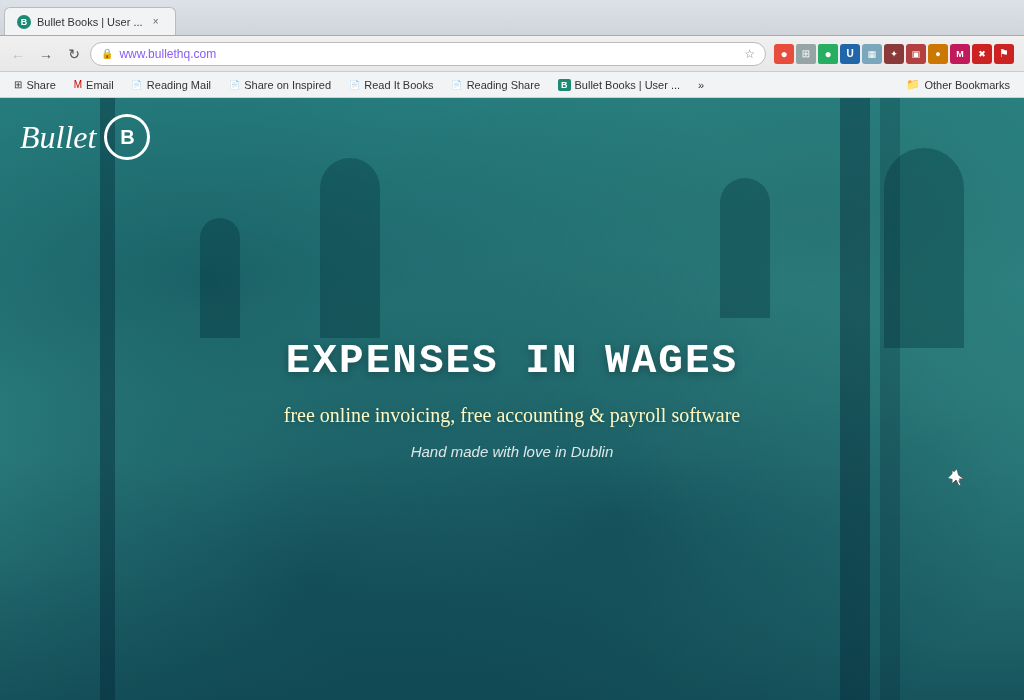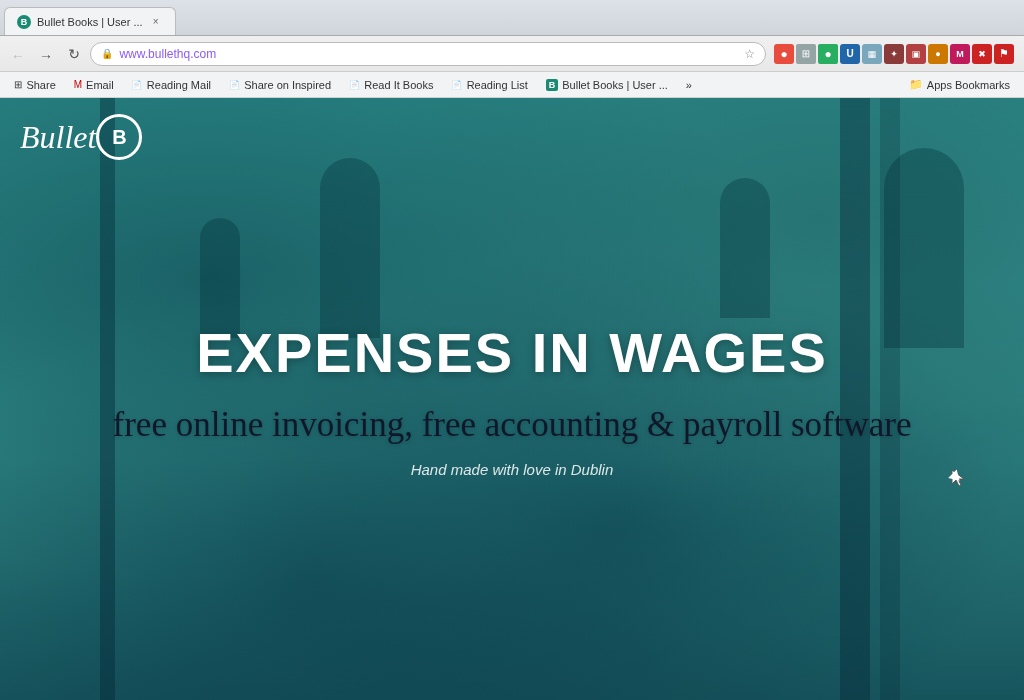--- a/index.html
+++ b/index.html
@@ -197,50 +197,50 @@
       color: white;
     }
 
     .bullet-logo {
       position: absolute;
       top: 16px;
       left: 20px;
       z-index: 10;
       display: flex;
       align-items: center;
-      gap: 0;
+      gap: 8px;
     }
     .logo-text {
       font-size: 32px;
       font-weight: 300;
       color: white;
       font-family: Georgia, serif;
       font-style: italic;
     }
     .logo-circle {
       width: 46px; height: 46px;
       border-radius: 50%;
       border: 3px solid white;
       display: flex; align-items: center; justify-content: center;
       color: white; font-size: 20px; font-weight: bold;
     }
 
     .hero-headline {
-      font-size: 56px;
+      font-size: 41px;
       font-weight: 900;
       letter-spacing: 2px;
       color: white;
       text-shadow: 0 2px 8px rgba(0,0,0,0.3);
       margin-bottom: 20px;
-      font-family: Liberation Sans, sans-serif;
+      font-family: Liberation Mono, monospace;
     }
     .hero-subheadline {
-      font-size: 35px;
+      font-size: 20px;
       font-weight: 300;
-      color: #0f172a;
+      color: #fef9c3;
       text-shadow: 0 1px 4px rgba(0,0,0,0.2);
       margin-bottom: 16px;
       font-family: Georgia, serif;
     }
     .hero-tagline {
       font-size: 15px;
       color: rgba(255,255,255,0.85);
       font-style: italic;
     }
 
@@ -323,32 +323,32 @@
     <div class="bookmark-item">
       <span style="font-size:9px;">📄</span>
       <span>Share on Inspired</span>
     </div>
     <div class="bookmark-item">
       <span style="font-size:9px;">📄</span>
       <span>Read It Books</span>
     </div>
     <div class="bookmark-item">
       <span style="font-size:9px;">📄</span>
-      <span>Reading List</span>
+      <span>Reading Share</span>
     </div>
     <div class="bookmark-item">
       <span style="background:#1a8a72;color:white;padding:1px 3px;border-radius:2px;font-size:9px;font-weight:bold;">B</span>
       <span>Bullet Books | User ...</span>
     </div>
     <div class="bookmark-item">
       <span>»</span>
     </div>
     <div class="other-bookmarks">
       <span style="color:#888;">📁</span>
-      <span>Apps Bookmarks</span>
+      <span>Other Bookmarks</span>
     </div>
   </div>
 
   <div class="content-area">
 
     <div class="hero">
 
       <div class="hero-bg"></div>
 
       <div class="silhouette sil-1"></div>

